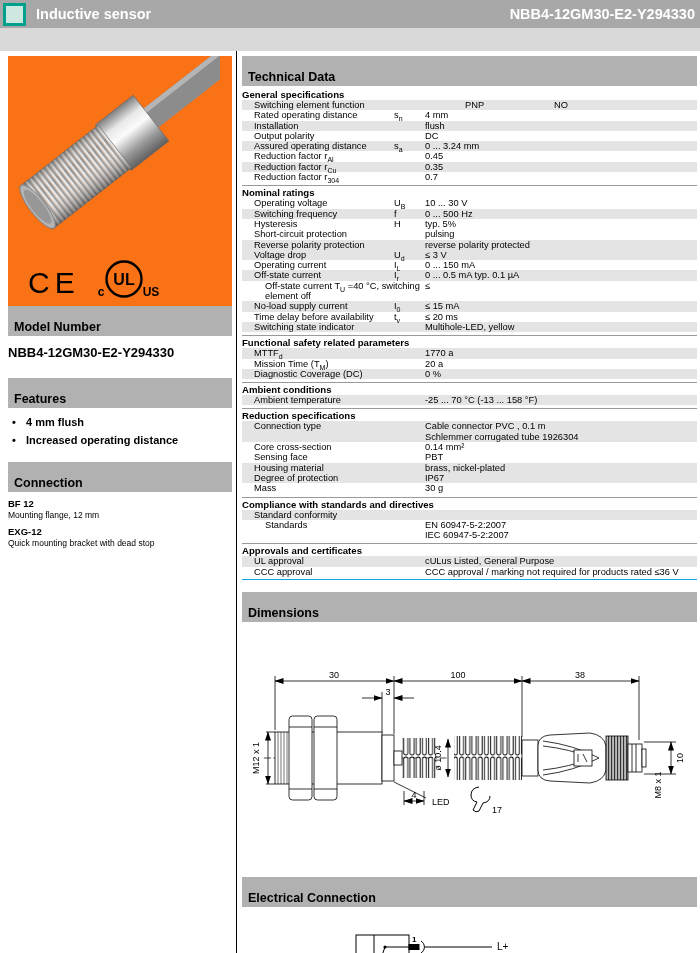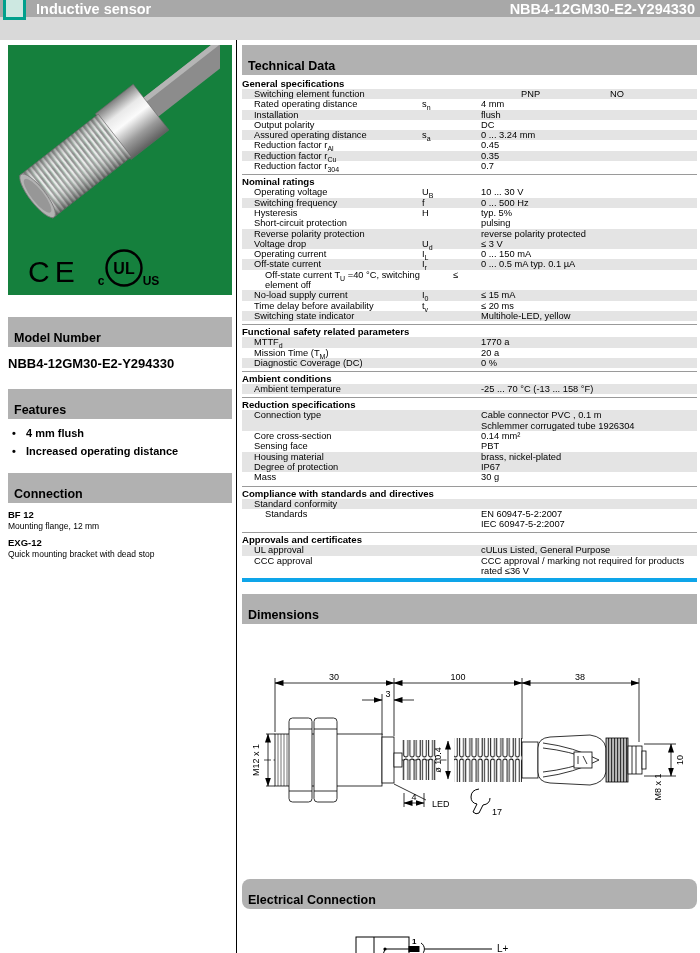--- a/index.html
+++ b/index.html
@@ -1,45 +1,45 @@
 <!DOCTYPE html>
 <html><head>
 <meta charset="utf-8">
 <style>
   html,body{margin:0;padding:0;}
   body{width:700px;height:953px;overflow:hidden;background:#ffffff;
        font-family:"Liberation Sans","DejaVu Sans",sans-serif;color:#000;}
   
-  .hdr{height:17px;background:#a8a8a8;display:flex;align-items:center;position:relative;}
+  .hdr{height:28px;background:#a8a8a8;display:flex;align-items:center;position:relative;}
   .logo{width:17px;height:17px;background:#cde8e1;border:3px solid #00a08c;margin-left:3px;}
   .hdr-title{color:#fff;font-weight:bold;font-size:14.5px;margin-left:10px;}
   .hdr-part{color:#fff;font-weight:bold;font-size:14.5px;margin-left:auto;margin-right:5px;}
   .hdr-strip{height:23px;background:#d9d9d9;}
   
   .page{display:flex;align-items:stretch;min-height:903px;}
   aside{width:224px;flex:none;padding:5px 4px 0 8px;}
   main{flex:1;border-left:1px solid #000;padding:5px 3px 0 5px;min-width:0;}
   
   .bar{background:#b1b1b1;font-weight:bold;font-size:12.5px;line-height:15px;height:15px;
        padding:14px 0 1px 6px;margin-bottom:2px;}
   
-  .photo{height:250px;position:relative;margin-bottom:22px;background:#15803d;text-decoration:underline;}
+  .photo{height:250px;position:relative;background:#f97316;text-decoration:underline;}
   .marks{position:absolute;left:0;bottom:0;width:212px;height:50px;}
   .model-val{font-weight:bold;font-size:13px;margin:9px 0 18px 0;}
   .feat{margin:8px 0 16px 0;}
   .feat-item{display:flex;font-weight:bold;font-size:11px;margin-bottom:6px;}
   .feat-item .b{width:14px;flex:none;padding-left:4px;}
   .acc-name{font-weight:bold;font-size:9.5px;margin-top:6px;}
   .acc-desc{font-size:8.5px;margin-top:1px;}
   
-  .ttable{margin-top:1px;border-bottom:4px solid #0ea5e9;padding-bottom:2px;}
+  .ttable{margin-top:1px;border-bottom:1px solid #0ea5e9;padding-bottom:2px;}
   .sec-h{font-weight:bold;font-size:9.6px;line-height:11px;border-top:1px solid #9a9a9a;
          margin-top:3px;padding-top:1px;}
   .sec-h:first-child{border-top:none;margin-top:0;}
-  .trow{display:flex;font-size:9.3px;line-height:10.3px;padding-left:12px;align-items:flex-start;gap:28px;}
+  .trow{display:flex;font-size:9.3px;line-height:10.3px;padding-left:12px;align-items:flex-start;}
   .trow.sh{background:#e4e4e4;}
   .lab{width:140px;flex:none;}
   .lab.wide{width:171px;}
   .lab.ind{padding-left:11px;box-sizing:border-box;}
   .sym{width:31px;flex:none;}
   .val{flex:1;min-width:0;}
   .val .v1{display:inline-block;width:89px;padding-left:40px;}
   sub{font-size:7px;line-height:0;}
   
   .draw{display:block;background:#fff;}
@@ -409,21 +409,21 @@
         <text x="172" y="174" text-anchor="middle">4</text>
         <text x="250" y="189">17</text>
         <text x="190" y="181">LED</text>
         <text transform="translate(17,134) rotate(-90)" text-anchor="middle">M12 x 1</text>
         <text transform="translate(199,134) rotate(-90)" text-anchor="middle">ø 10.4</text>
         <text transform="translate(419,161) rotate(-90)" text-anchor="middle">M8 x 1</text>
         <text transform="translate(441,134) rotate(-90)" text-anchor="middle">10</text>
       </g>
     </svg>
 
-    <div class="bar" style="margin-top:8px;border-radius:8px;">Electrical Connection</div>
+    <div class="bar" style="margin-top:8px;">Electrical Connection</div>
     <svg class="draw" width="455" height="98" viewBox="0 0 455 98" style="margin-top:18px;">
       <g stroke="#000" stroke-width="1" fill="none">
         <rect x="114" y="10" width="53" height="75" fill="#fff"></rect>
         <line x1="132" y1="10" x2="132" y2="85"></line>
 
         <g>
           <polygon points="123,58 131,67 123,76 115,67"></polygon>
           <line x1="123" y1="54" x2="123" y2="80"></line>
         </g>
 

